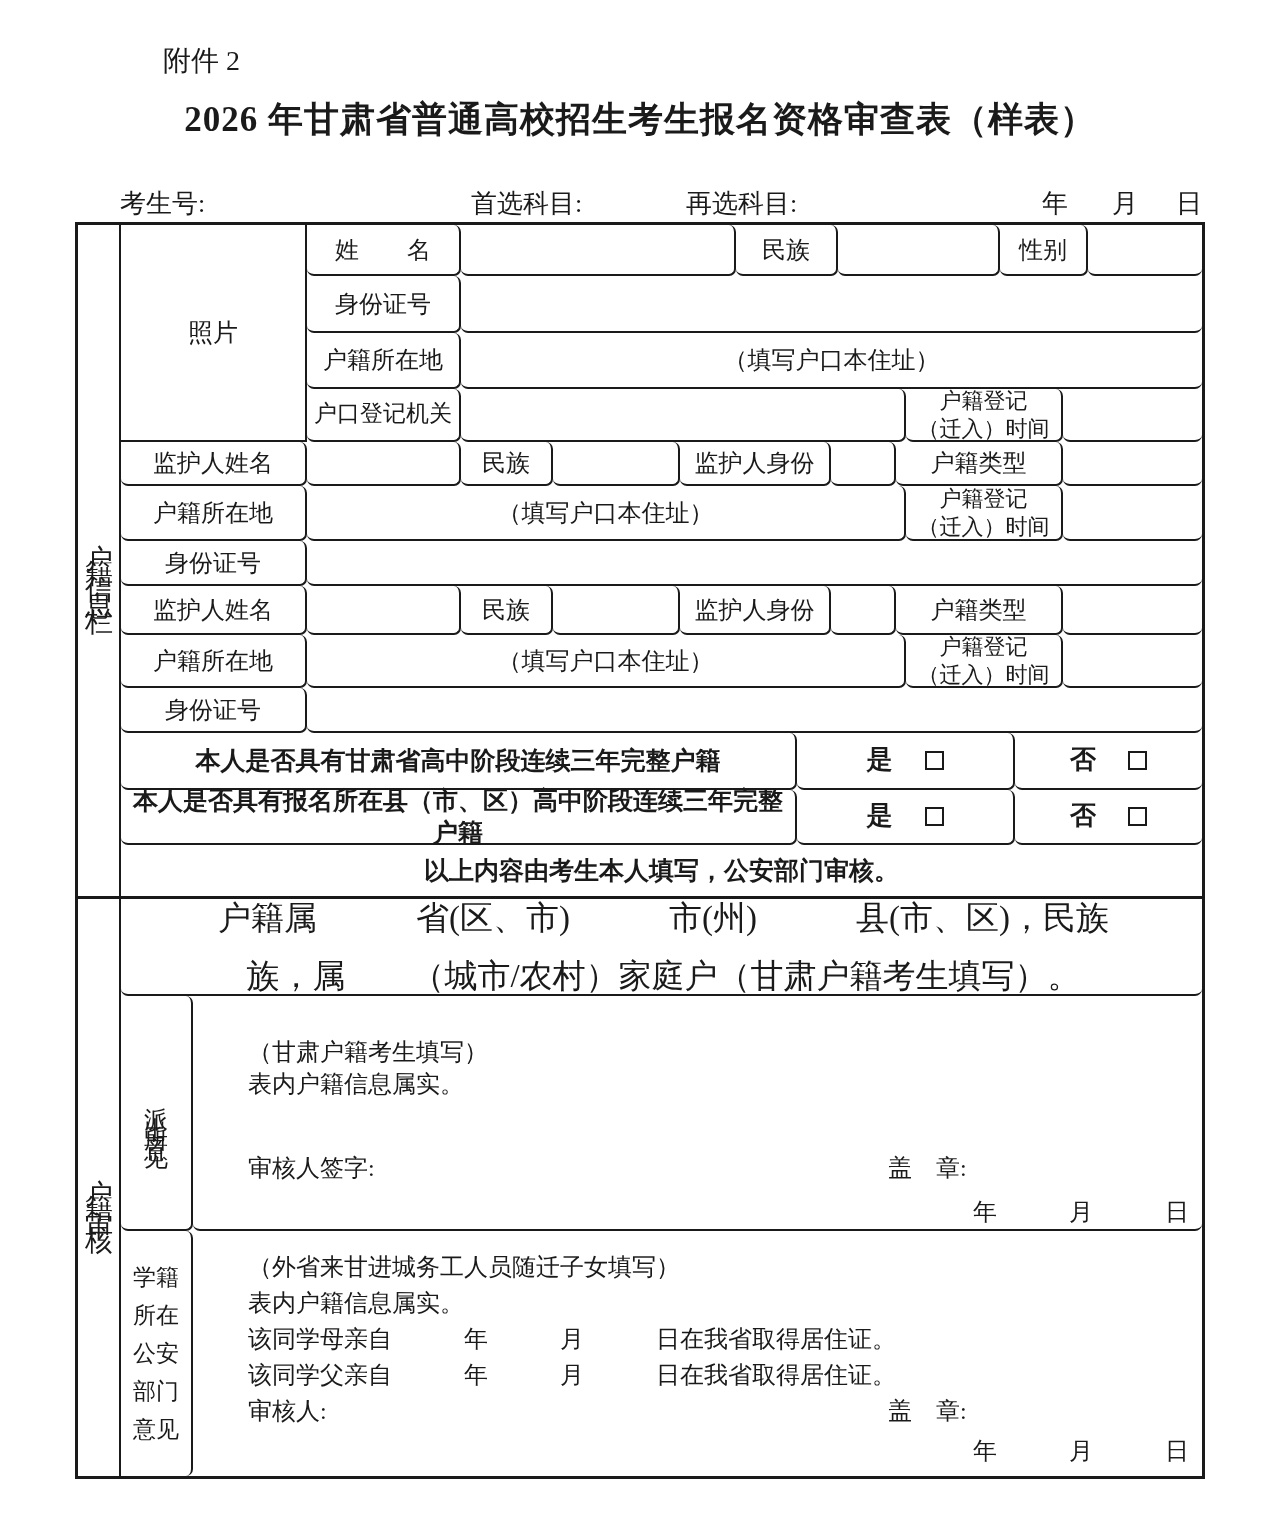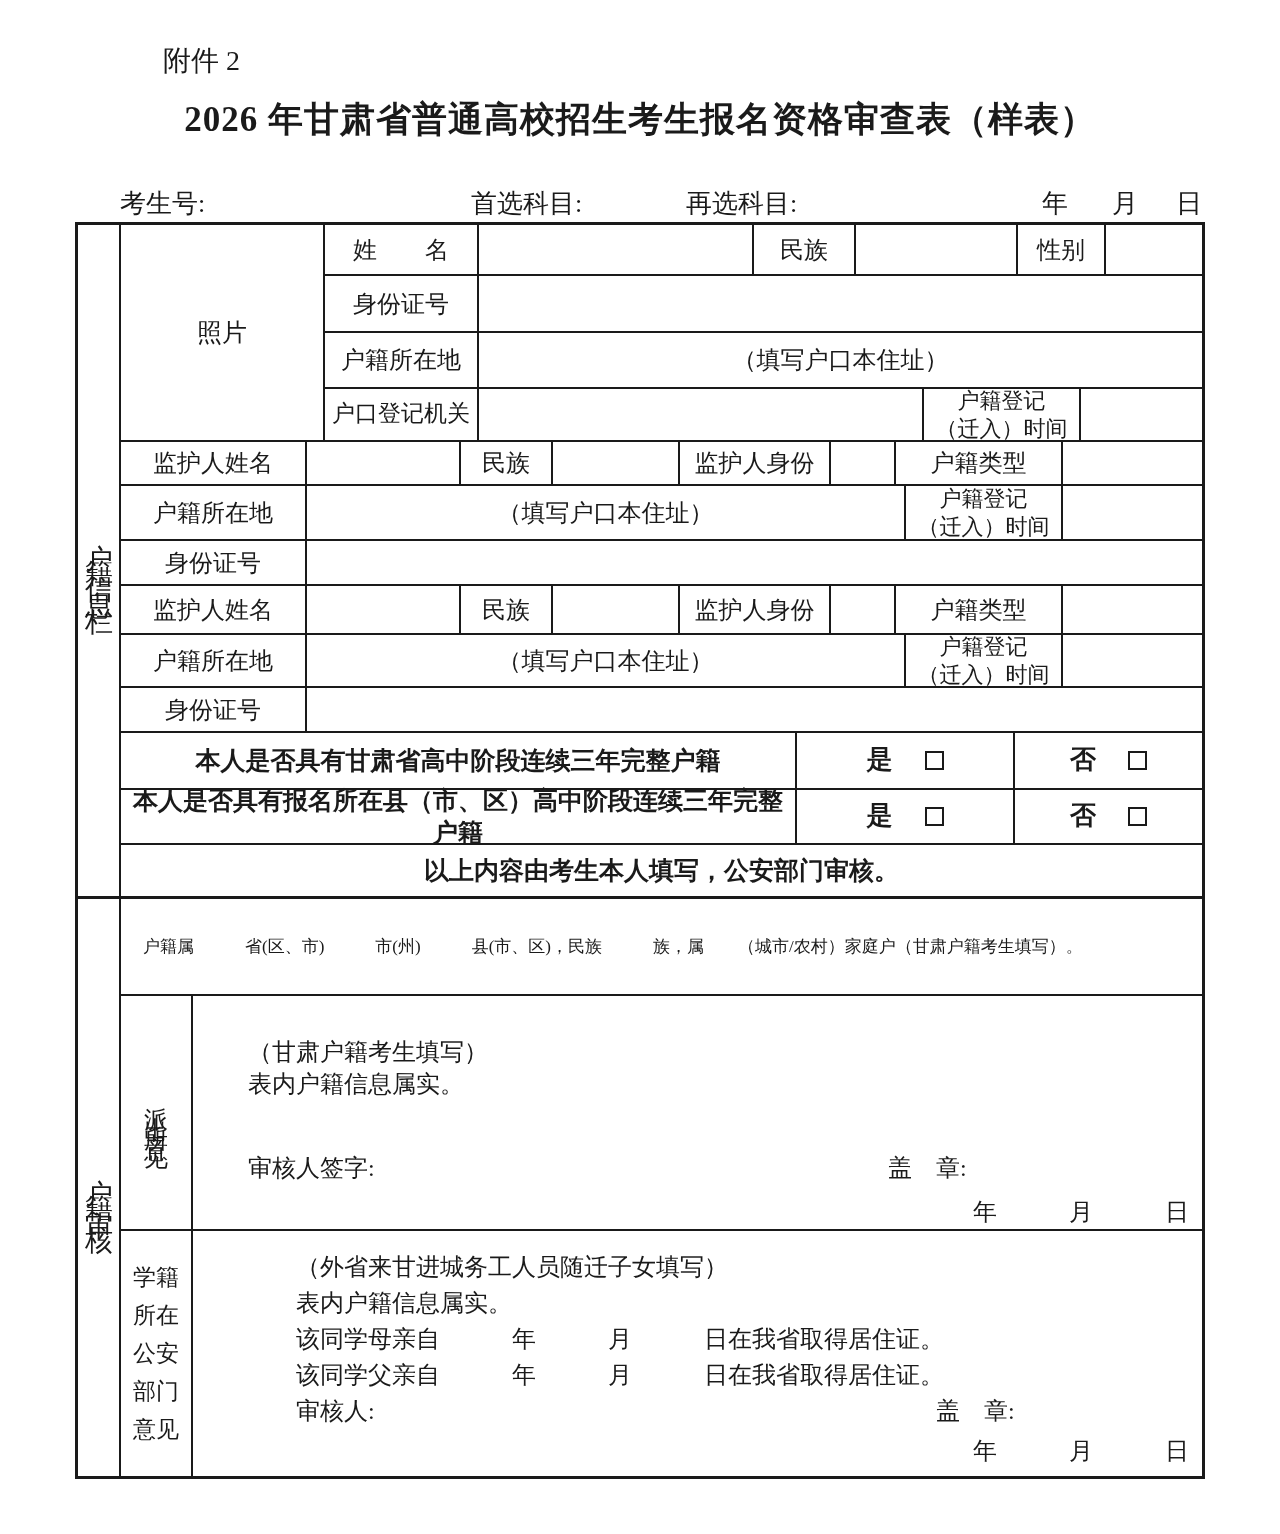--- a/index.html
+++ b/index.html
@@ -38,28 +38,28 @@
   }
   .vtext {
     writing-mode:vertical-lr; text-orientation:upright;
     font-size:28px; letter-spacing:16px;
   }
   .rows { flex:1; display:flex; flex-direction:column; }
   .row { display:flex; }
   .c {
     border-right:2px solid #1a1a1a; border-bottom:2px solid #1a1a1a;
     display:flex; align-items:center; justify-content:center;
-    font-size:24px; text-align:center; line-height:1.25;
+    font-size:24px; text-align:center; line-height:1.25;border-radius:7px;
   }
   .row > .c:last-child { border-right:none; }
   .lastrow > .c { border-bottom:none; }
 
   .prow { display:flex; }
   .photo {
-    width:204px;
+    width:186px;
     border-right:2px solid #1a1a1a; border-bottom:2px solid #1a1a1a;
     display:flex; align-items:center; justify-content:center; font-size:25px;
   }
   .pcol { flex:1; display:flex; flex-direction:column; }
 
   .w154{width:154px;} .w186{width:186px;} .w275{width:275px;}
   .w102{width:102px;} .w162{width:162px;} .w88{width:88px;}
   .w92{width:92px;} .w127{width:127px;} .w151{width:151px;}
   .w65{width:65px;} .w167{width:167px;} .w157{width:157px;}
   .w445{width:445px;} .w599{width:599px;} .w676{width:676px;} .w218{width:218px;}
@@ -74,39 +74,39 @@
   .ckcell { gap:0; }
   .cklabel { font-weight:bold; font-size:26px; }
   .ckbox {
     display:inline-block; width:19px; height:19px;
     border:2px solid #1a1a1a; margin-left:32px; background:#fff;
   }
   .footnote { font-weight:bold; font-size:25px; }
 
   .para {
     justify-content:flex-start; text-align:center;
-    padding:6px 18px 6px 22px; font-size:17px; line-height:42px;
+    padding:6px 18px 6px 22px; font-size:33px; line-height:58px;
   }
   .oplabel { display:flex; align-items:center; justify-content:center; }
   .oplabel .vtext5 {
     writing-mode:vertical-lr; text-orientation:upright;
     font-size:24px; letter-spacing:10px;
   }
   .oplabel .wrap2 {
     width:50px; font-size:23px; line-height:38px; text-align:center;
   }
   .opcontent {
     position:relative; display:block; text-align:left;
     padding-left:55px; font-size:24px;
   }
   .opline { line-height:32px; }
   .signline { position:relative; }
   .seal { position:absolute; left:640px; top:0; }
   .dateline { padding-left:725px; white-space:pre; }
-  .s-line { line-height:36px;margin-left:48px; }
+  .s-line { line-height:36px; }
 </style>
 </head>
 <body>
 
 <div class="page">
 
   <div class="attachment">附件 2</div>
   <div class="doc-title">2026 年甘肃省普通高校招生考生报名资格审查表（样表）</div>
 
   <span class="hdr hdr-kaosheng">考生号:</span>

